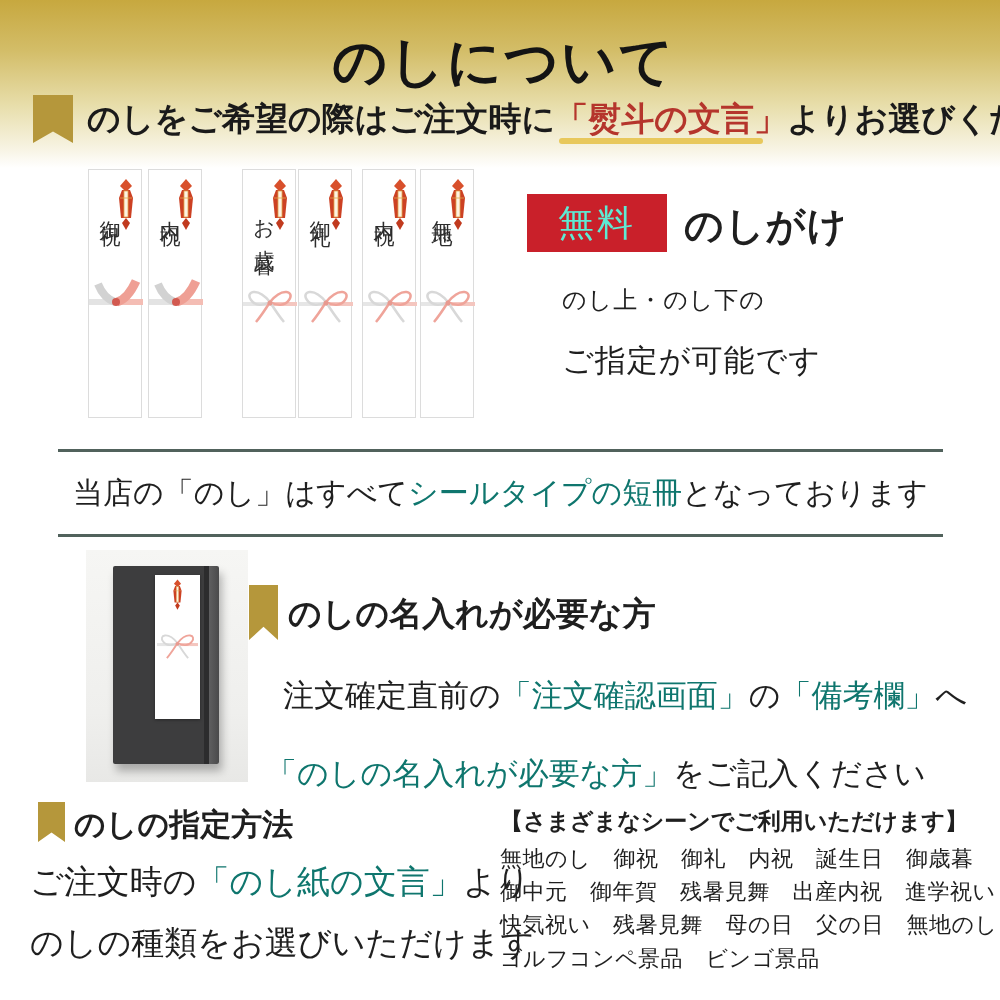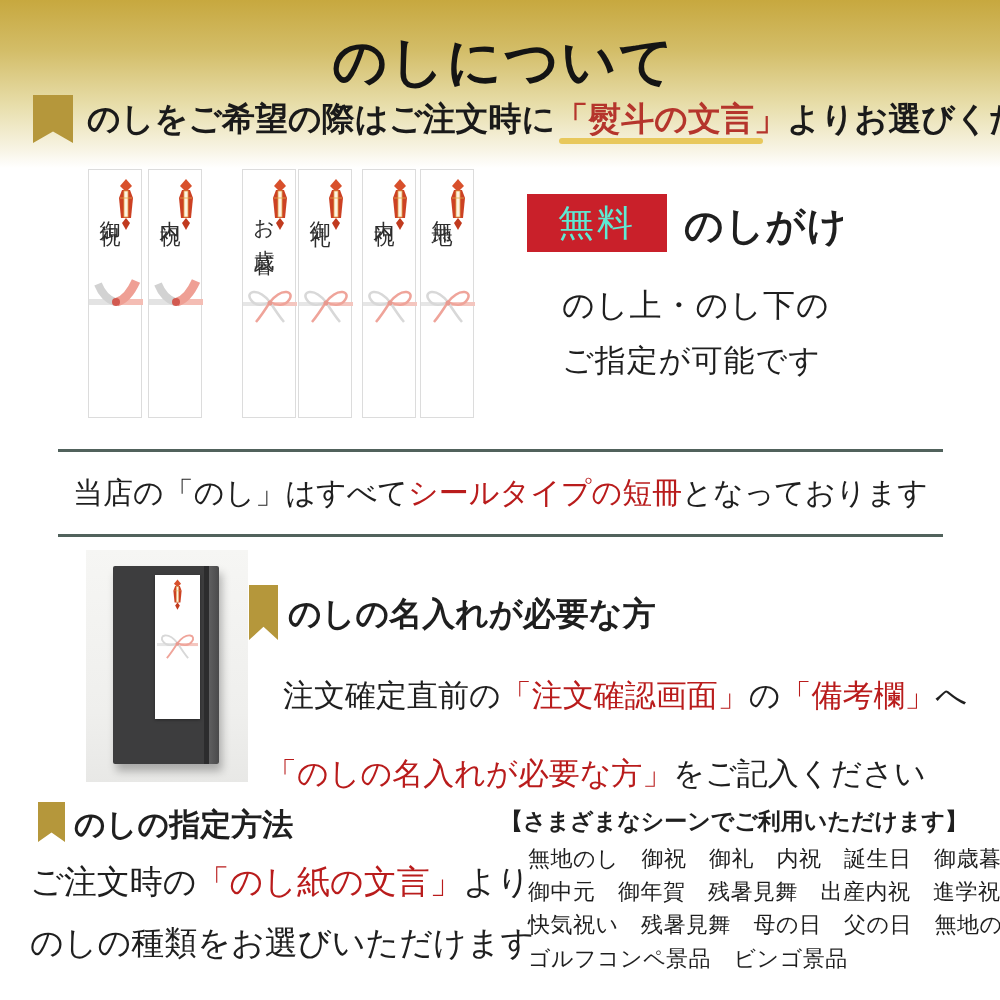--- a/index.html
+++ b/index.html
@@ -46,30 +46,30 @@
   }
   .strip .orn{position:absolute;right:4px;top:8px;}
   .strip .knot{position:absolute;left:0;top:98px;}
   
   .free-badge{
     position:absolute;left:527px;top:194px;width:140px;height:58px;
     background:#c9202a;color:#5eead4;font-size:36px;letter-spacing:3px;
     display:flex;align-items:center;justify-content:center;
   }
   .offer-title{position:absolute;left:684px;top:199px;font-size:39px;font-weight:bold;letter-spacing:1px;}
-  .offer-line1{position:absolute;left:562px;top:284px;font-size:32px;letter-spacing:1px;}
+  .offer-line1{position:absolute;left:562px;top:284px;font-size:24px;letter-spacing:1px;}
   .offer-line2{position:absolute;left:562px;top:340px;font-size:31px;letter-spacing:1px;}
   
   .seal-banner{
     position:absolute;left:58px;top:441px;width:885px;height:82px;
     border-top:3px solid #51625c;border-bottom:3px solid #51625c;
     display:flex;align-items:center;justify-content:center;
     font-size:30px;white-space:nowrap;margin-top:8px;
   }
-  .red{color:#b91c1c;}
+  .red{color:#0f766e;}
   
   .photo{
     position:absolute;left:86px;top:550px;width:162px;height:232px;
     background:linear-gradient(180deg,#f6f6f4 0%,#efefed 70%,#e8e8e6 100%);
   }
   .gift-box{
     position:absolute;left:27px;top:16px;width:106px;height:198px;border-radius:2px;
     background:linear-gradient(90deg,#3d3d3e 0%,#3d3d3e 86%,#2c2c2d 86%,#2c2c2d 91%,#5e5e5f 91%,#4a4a4b 100%);
     box-shadow:3px 7px 9px rgba(0,0,0,0.28);
   }
@@ -84,21 +84,21 @@
   .naming-heading{position:absolute;left:288px;top:592px;font-size:33px;font-weight:bold;white-space:nowrap;}
   .naming-line1{position:absolute;left:283px;top:675px;font-size:31px;white-space:nowrap;}
   .naming-line2{position:absolute;left:266px;top:753px;font-size:31px;white-space:nowrap;}
   
   .ribbon.small{position:absolute;left:38px;top:802px;width:27px;height:40px;}
   .howto-heading{position:absolute;left:74px;top:804px;font-size:31px;font-weight:bold;white-space:nowrap;}
   .howto-line1{position:absolute;left:30px;top:860px;font-size:33px;white-space:nowrap;}
   .howto-line2{position:absolute;left:30px;top:921px;font-size:33px;white-space:nowrap;}
   
   .scenes-heading{position:absolute;left:500px;top:806px;font-size:23px;font-weight:bold;white-space:nowrap;}
-  .scenes-line{position:absolute;left:528px;font-size:22px;white-space:nowrap;letter-spacing:0.5px;}
+  .scenes-line{position:absolute;left:500px;font-size:22px;white-space:nowrap;letter-spacing:0.5px;}
   .scenes-line.l0{top:844px;}
   .scenes-line.l1{top:877px;}
   .scenes-line.l2{top:910px;}
   .scenes-line.l3{top:944px;}
   .defs-hidden{position:absolute;width:0;height:0;overflow:hidden;}
 </style>
 </head>
 <body>
 
 <svg class="defs-hidden" aria-hidden="true" xmlns="http://www.w3.org/2000/svg" xmlns:xlink="http://www.w3.org/1999/xlink">

